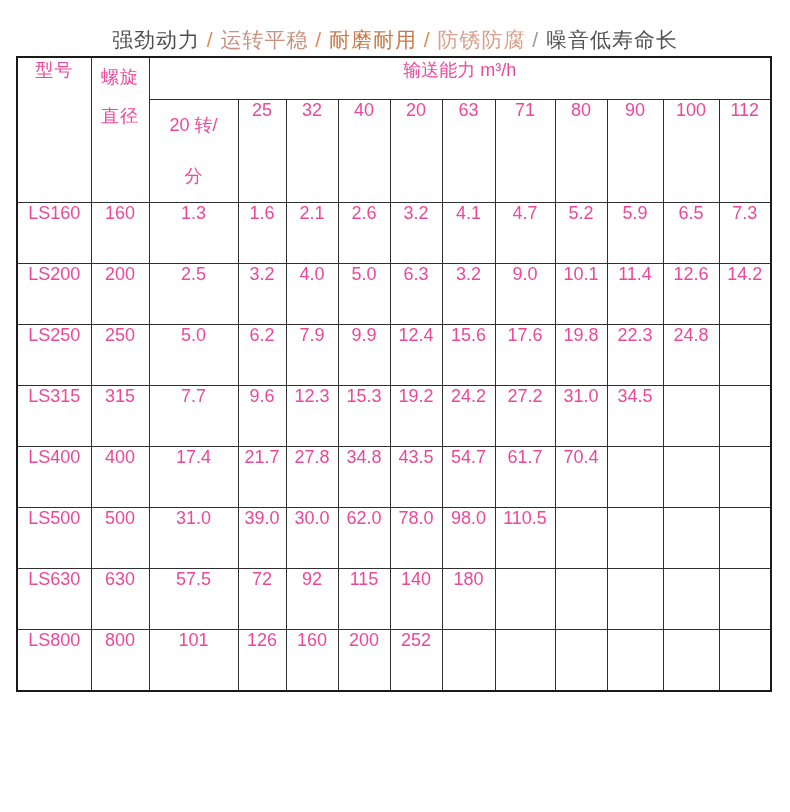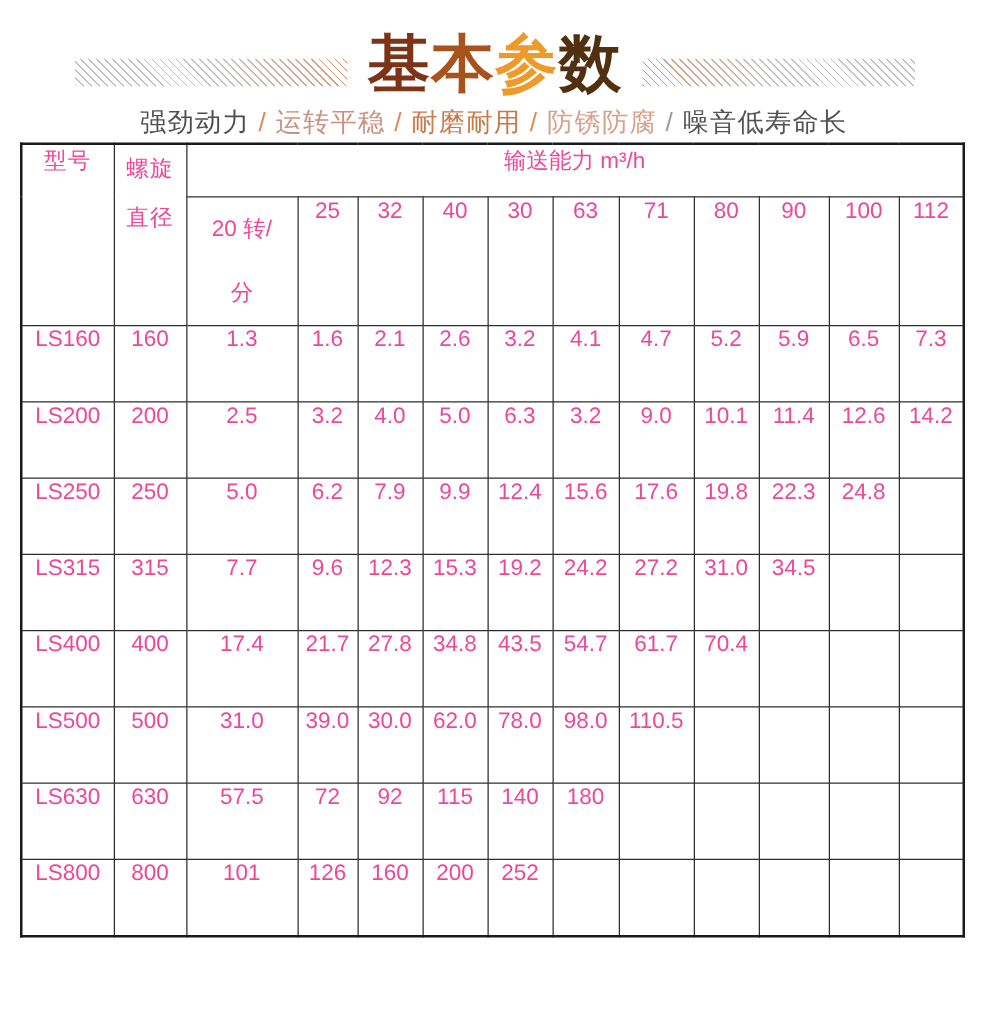--- a/index.html
+++ b/index.html
@@ -67,25 +67,20 @@
   .th-speed{padding-top:16px;}
   .td-model{padding-top:14px;font-size:17px;}
   .td-low{padding-top:24px;}
   .td-val{padding-top:12px;}
 </style>
 </head>
 <body>
 
 <div class="page">
 
-  <div class="title-row">
-    <div class="stripe left"></div>
-    <h1 class="title" id="title"><span style="color: rgb(125, 51, 23);">基</span><span style="color: rgb(169, 83, 28);">本</span><span style="color: rgb(238, 154, 42);">参</span><span style="color: rgb(80, 48, 14);">数</span></h1>
-    <div class="stripe right"></div>
-  </div>
 
   <div class="subtitle" id="subtitle"><span style="color: rgb(78, 78, 78);">强劲动力</span><span style="color: rgb(221, 138, 85);"> / </span><span style="color: rgb(203, 145, 128);">运转平稳</span><span style="color: rgb(221, 138, 85);"> / </span><span style="color: rgb(201, 122, 75);">耐磨耐用</span><span style="color: rgb(221, 138, 85);"> / </span><span style="color: rgb(214, 161, 139);">防锈防腐</span><span style="color: rgb(154, 154, 154);"> / </span><span style="color: rgb(83, 83, 83);">噪音低寿命长</span></div>
 
 
   <table class="spec">
     <colgroup>
       <col style="width:74px">
         <col style="width:58px">
         <col style="width:89px">
       <col style="width:48px">
@@ -105,21 +100,21 @@
         <th rowspan="2" class="th-diameter pre">螺旋
 直径</th>
         <th colspan="11" class="th-capacity">输送能力 m³/h</th>
       </tr>
       <tr class="hrow2">
         <th class="th-speed-first pre">20 转/
 分</th>
         <th class="th-speed">25</th>
         <th class="th-speed">32</th>
         <th class="th-speed">40</th>
-        <th class="th-speed">30</th>
+        <th class="th-speed">20</th>
         <th class="th-speed">63</th>
         <th class="th-speed">71</th>
         <th class="th-speed">80</th>
         <th class="th-speed">90</th>
         <th class="th-speed">100</th>
         <th class="th-speed">112</th>
       </tr>
     </thead>
     <tbody id="tbody">
         <tr>

